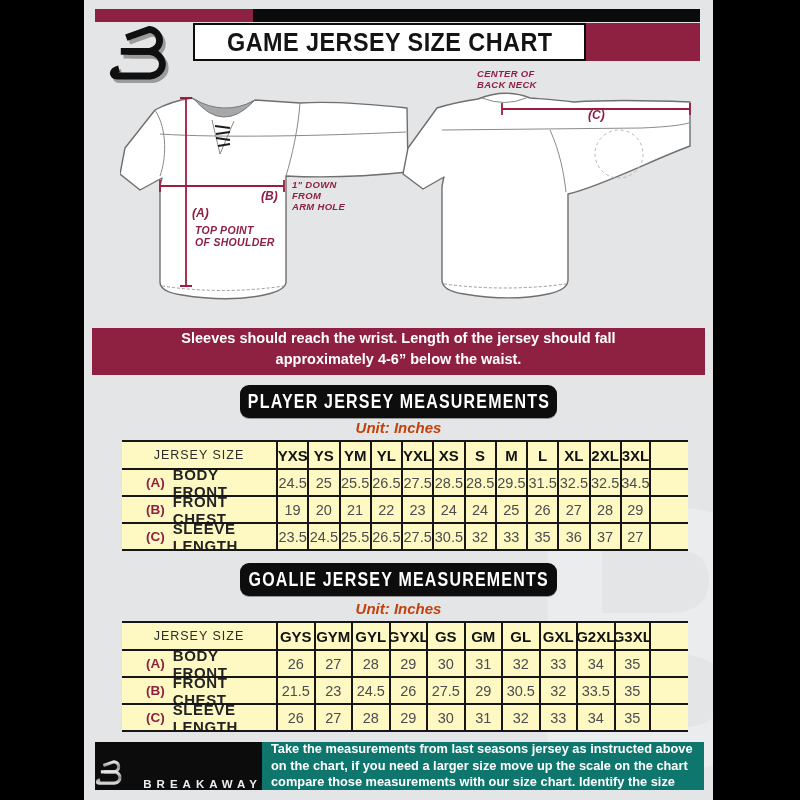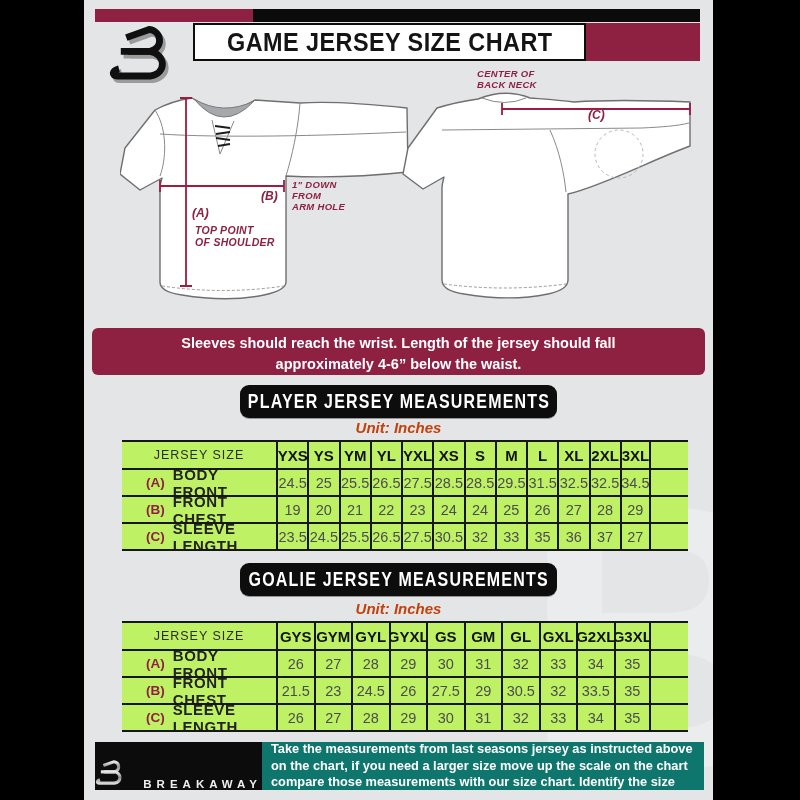--- a/index.html
+++ b/index.html
@@ -23,34 +23,34 @@
   .logo{left:24px;top:24px;z-index:3;}
 
   
   .jersey{z-index:1;}
   .anno{z-index:4;color:#8e2142;font-style:italic;font-weight:bold;font-size:9.5px;
         line-height:1.18;letter-spacing:.3px;white-space:nowrap;}
   .anno-key{z-index:4;color:#8e2142;font-weight:bold;font-size:12px;font-style:italic;white-space:nowrap;}
 
   
   .note{left:8px;top:328px;width:613px;height:47px;background:#8e2142;color:#fff;z-index:2;
-        display:flex;flex-direction:column;align-items:center;justify-content:flex-end;
-        font-size:14.5px;font-weight:bold;line-height:1.45;border-radius:6px;}
+        display:flex;flex-direction:column;align-items:center;justify-content:flex-start;
+        font-size:14.5px;font-weight:bold;line-height:1.45;}
 
   
   .sec-head{width:317px;height:33px;background:#0d0d0d;border-radius:9px;display:flex;z-index:2;
             align-items:center;justify-content:center;box-shadow:0 1px 0 rgba(0,0,0,.35);}
   .sec-head span{display:inline-block;color:#fff;font-weight:bold;font-size:20px;letter-spacing:1.5px;
                  transform:scaleX(.8);white-space:nowrap;}
   .unit{width:629px;left:0;text-align:center;font-size:15px;font-weight:bold;font-style:italic;
         color:#c2410c;z-index:2;}
 
   
   .mtable{left:38px;width:566px;border-top:2.5px solid #161616;z-index:2;}
-  .trow{display:grid;border-bottom:2.5px solid #161616;background:#bef264;}
+  .trow{display:grid;border-bottom:2.5px solid #161616;background:#fef9c3;}
   .trow>div{display:flex;align-items:center;justify-content:center;overflow:hidden;}
   .trow .th-label{font-size:12.5px;letter-spacing:1px;color:#2c2c2e;}
   .trow .th-size{font-size:15px;font-weight:bold;color:#121212;border-left:2px solid #161616;}
   .trow .td-val{font-size:14.5px;color:#4c4c4f;border-left:2px solid #161616;}
   .trow .last-col{border-right:2px solid #161616;}
   .trow .td-label{justify-content:flex-start;padding-left:24px;gap:8px;}
   .trow .rkey{color:#8e2142;font-weight:bold;font-size:13.5px;}
   .trow .rlab{color:#232325;font-size:15px;letter-spacing:.6px;font-weight:bold;}
   .trow .overhang{border:none;}
 

